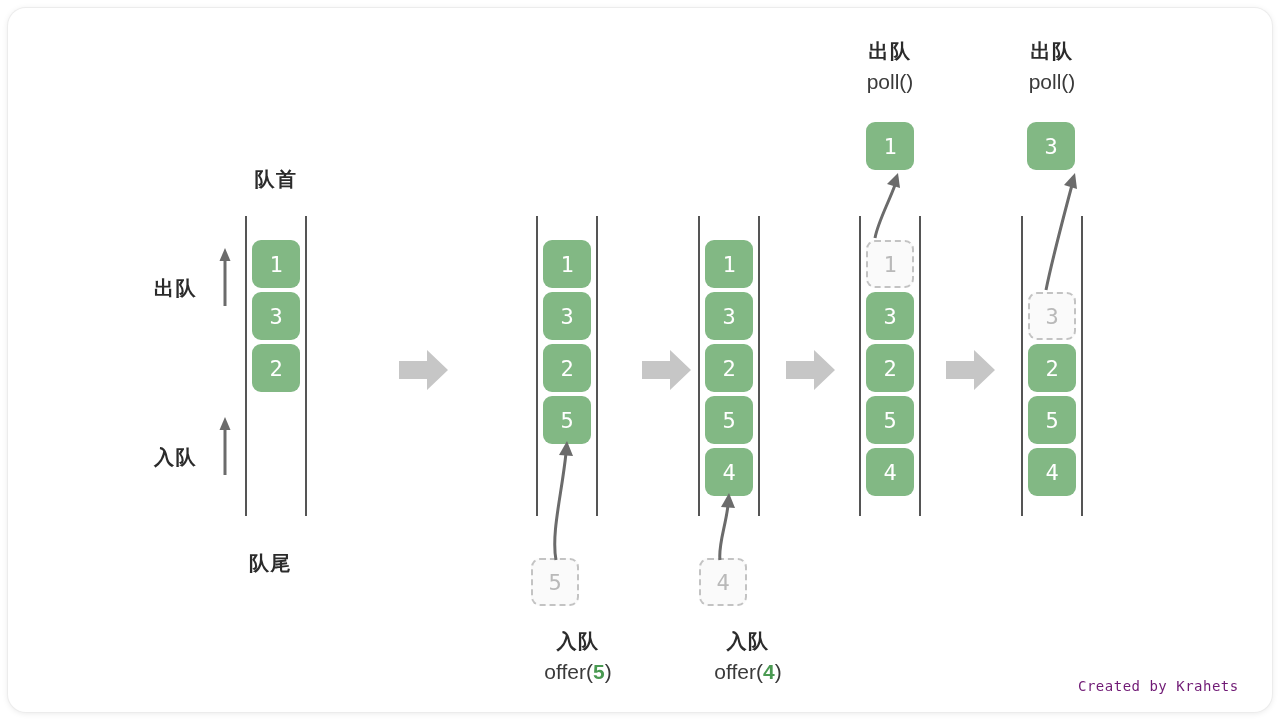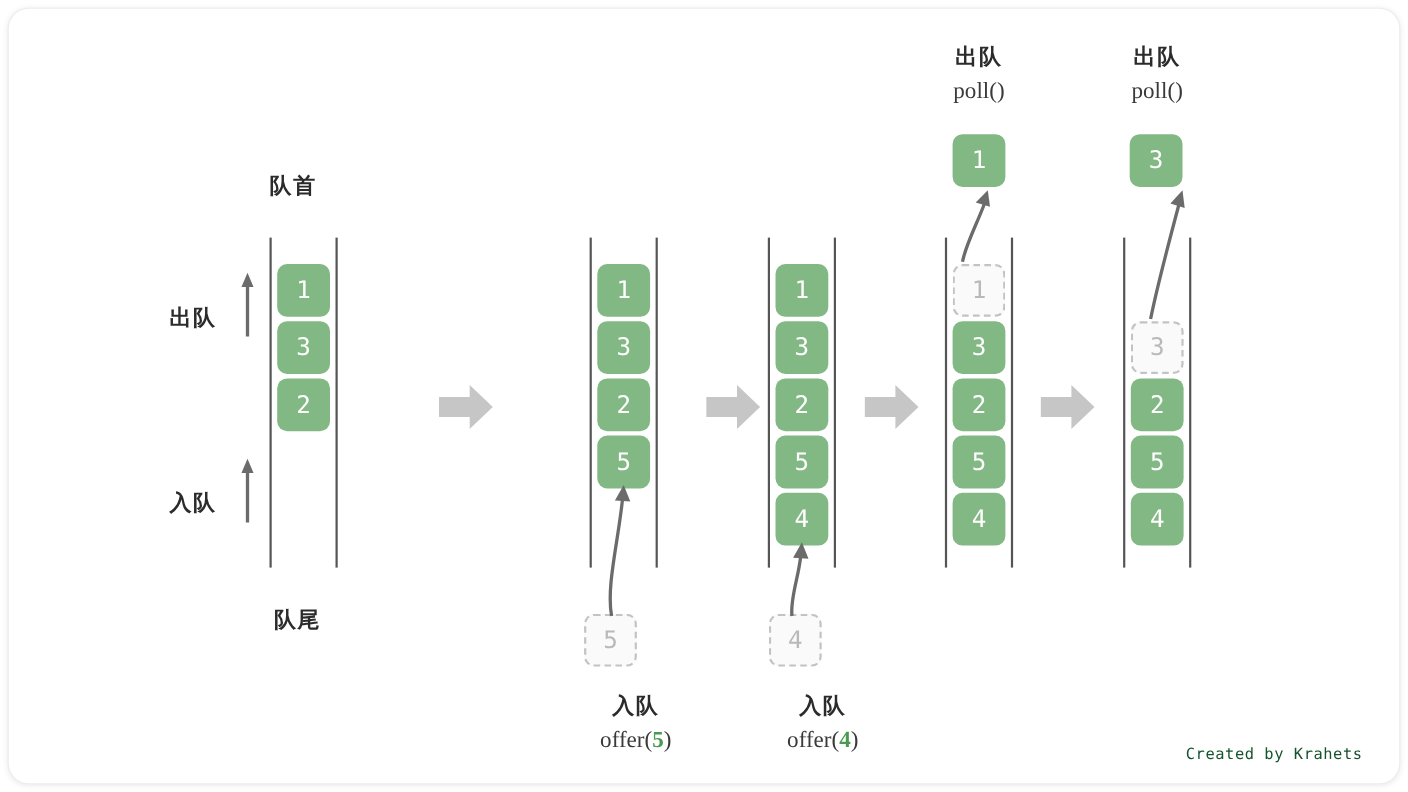--- a/index.html
+++ b/index.html
@@ -51,21 +51,21 @@
 
   
   .cn-label {
     font-size: 20px;
     font-weight: bold;
     color: #2b2b2b;
     letter-spacing: 1.5px;
     white-space: nowrap;
   }
   .mono-label {
-    font-family: Liberation Serif, serif;
+    font-family: Liberation Sans, sans-serif;
     font-size: 21px;
     color: #3a3a3a;
     white-space: nowrap;
   }
   .mono-label .num { color: #4a9a52; font-weight: bold; }
 
   .op-block { text-align: center; }
   .op-block .cn-label { display: block; margin-bottom: 5px; }
 
   
@@ -110,32 +110,32 @@
   .step-arrow { position: absolute; }
 
   
   .motion-arrow { position: absolute; overflow: visible; }
 
   
   #watermark {
     left: 1070px; top: 670px;
     font-family: "DejaVu Sans Mono", "Liberation Mono", monospace;
     font-size: 14px;
-    color: #14532d;
+    color: #701a75;
     letter-spacing: 0.5px;
     white-space: nowrap;
   }
 </style>
 </head>
 <body>
 
 <div id="card">
 
 
-  <div class="abs cn-label" style="left:237px; top:147px; width:62px; ">队首</div>
+  <div class="abs cn-label" style="left:237px; top:158px; width:62px; text-align:center;">队首</div>
   <div class="abs cn-label" style="left:222px; top:542px; width:62px; text-align:right;">队尾</div>
 
   <div class="abs cn-label" style="left:146px; top:267px;">出队</div>
   <svg class="abs tick-arrow" style="left:207px; top:238px;" width="20" height="62" viewBox="0 0 20 62">
     <line x1="10" y1="60" x2="10" y2="13" stroke="#6b6b6b" stroke-width="3"></line>
     <polygon points="10,2 4.5,15 15.5,15" fill="#6b6b6b"></polygon>
   </svg>
 
   <div class="abs cn-label" style="left:146px; top:436px;">入队</div>
   <svg class="abs tick-arrow" style="left:207px; top:407px;" width="20" height="62" viewBox="0 0 20 62">

